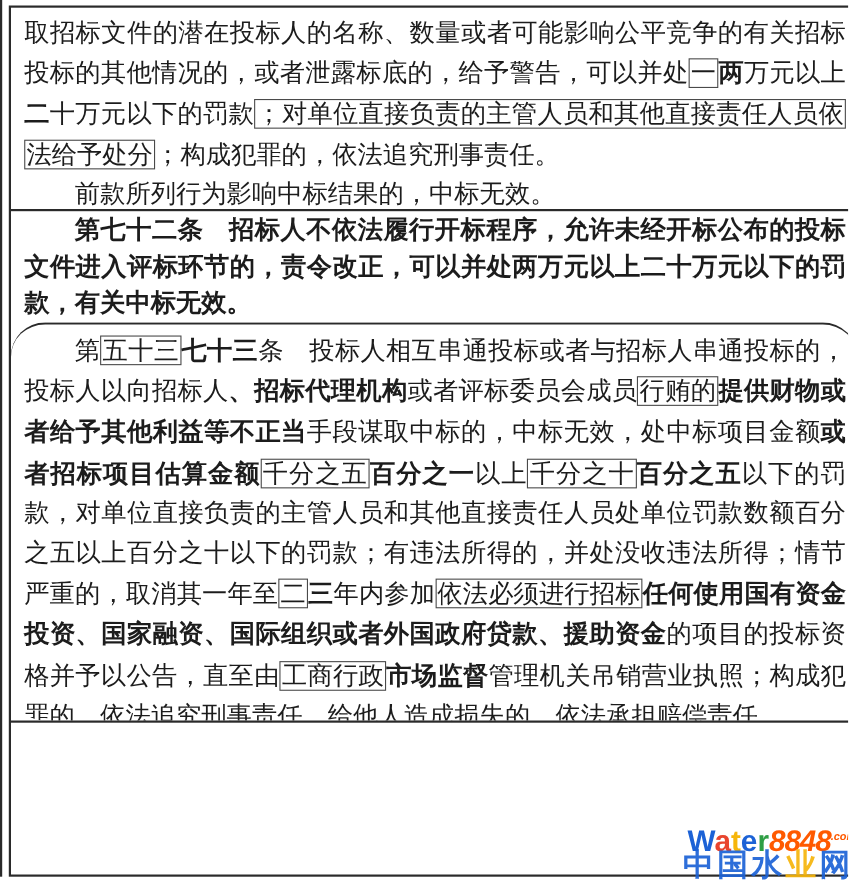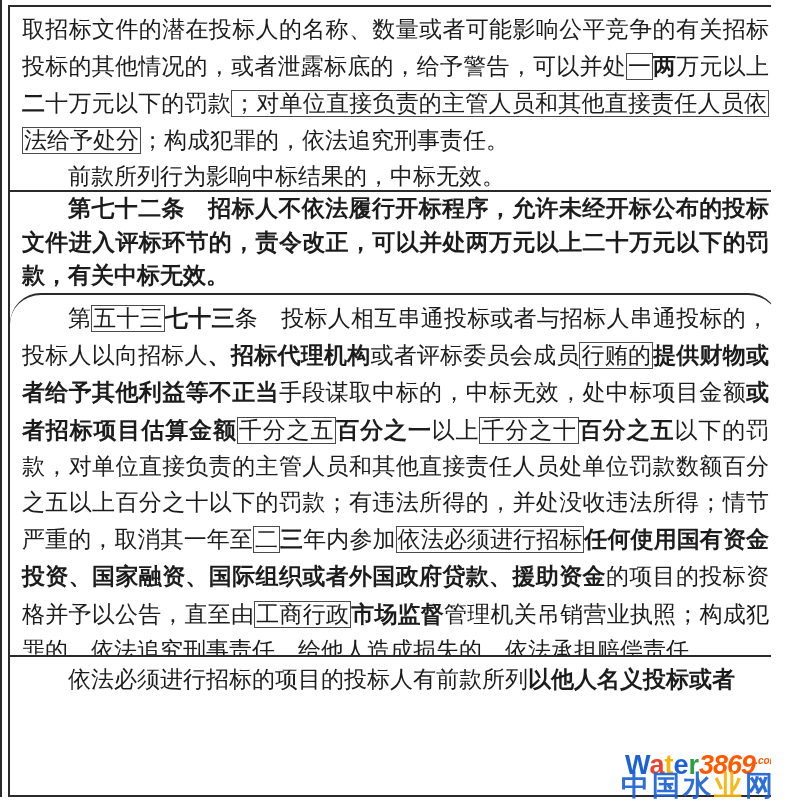--- a/index.html
+++ b/index.html
@@ -91,23 +91,22 @@
         <p class="para"><span class="seg-normal">取招标文件的潜在投标人的名称、数量或者可能影响公平竞争的有关招标投标的其他情况的，或者泄露标底的，给予警告，可以并处</span><span class="seg-del">一</span><span class="seg-add">两</span><span class="seg-normal">万元以上</span><span class="seg-add">二</span><span class="seg-normal">十万元以下的罚款</span><span class="seg-del">；对单位直接负责的主管人员和其他直接责任人员依法给予处分</span><span class="seg-normal">；构成犯罪的，依法追究刑事责任。</span></p>
         <p class="para indent"><span class="seg-normal">前款所列行为影响中标结果的，中标无效。</span></p>
       </div>
       <div class="section">
         <p class="para indent"><span class="seg-add">第七十二条　招标人不依法履行开标程序，允许未经开标公布的投标文件进入评标环节的，责令改正，可以并处两万元以上二十万元以下的罚款，有关中标无效。</span></p>
       </div>
       <div class="section">
         <p class="para indent"><span class="seg-normal">第</span><span class="seg-del">五十三</span><span class="seg-add">七十三</span><span class="seg-normal">条　投标人相互串通投标或者与招标人串通投标的，投标人以向招标人</span><span class="seg-add">、招标代理机构</span><span class="seg-normal">或者评标委员会成员</span><span class="seg-del">行贿的</span><span class="seg-add">提供财物或者给予其他利益等不正当</span><span class="seg-normal">手段谋取中标的，中标无效，处中标项目金额</span><span class="seg-add">或者招标项目估算金额</span><span class="seg-del">千分之五</span><span class="seg-add">百分之一</span><span class="seg-normal">以上</span><span class="seg-del">千分之十</span><span class="seg-add">百分之五</span><span class="seg-normal">以下的罚款，对单位直接负责的主管人员和其他直接责任人员处单位罚款数额百分之五以上百分之十以下的罚款；有违法所得的，并处没收违法所得；情节严重的，取消其一年至</span><span class="seg-del">二</span><span class="seg-add">三</span><span class="seg-normal">年内参加</span><span class="seg-del">依法必须进行招标</span><span class="seg-add">任何使用国有资金投资、国家融资、国际组织或者外国政府贷款、援助资金</span><span class="seg-normal">的项目的投标资格并予以公告，直至由</span><span class="seg-del">工商行政</span><span class="seg-add">市场监督</span><span class="seg-normal">管理机关吊销营业执照；构成犯罪的，依法追究刑事责任。给他人造成损失的，依法承担赔偿责任。</span></p>
       </div>
       <div class="section">
-        <p class="para indent"><span class="seg-normal">依法必须进行招标的项目的投标人有前款所列</span><span class="seg-add">以他人名义投标或者</span></p>
       </div>
     </div>
 
   <div class="watermark">
     <div class="wm-line1">
-      <span id="wm-word"><span style="color: rgb(28, 98, 214);">W</span><span style="color: rgb(232, 68, 46);">a</span><span style="color: rgb(246, 181, 11);">t</span><span style="color: rgb(28, 98, 214);">e</span><span style="color: rgb(46, 158, 68);">r</span></span><span class="wm-digits" style="color: rgb(255, 90, 0);">3869</span><span class="wm-com" style="color: rgb(255, 90, 0);">.com</span>
+      <span id="wm-word"><span style="color: rgb(28, 98, 214);">W</span><span style="color: rgb(232, 68, 46);">a</span><span style="color: rgb(246, 181, 11);">t</span><span style="color: rgb(28, 98, 214);">e</span><span style="color: rgb(46, 158, 68);">r</span></span><span class="wm-digits" style="color: rgb(255, 90, 0);">8848</span><span class="wm-com" style="color: rgb(255, 90, 0);">.com</span>
     </div>
     <div class="wm-line2" id="wm-cn"><span style="color: rgb(28, 98, 214);">中</span><span style="color: rgb(28, 98, 214);">国</span><span style="color: rgb(28, 98, 214);">水</span><span style="color: rgb(246, 181, 11);">业</span><span style="color: rgb(28, 98, 214);">网</span></div>
   </div>
 </div>
 
 </body></html>

